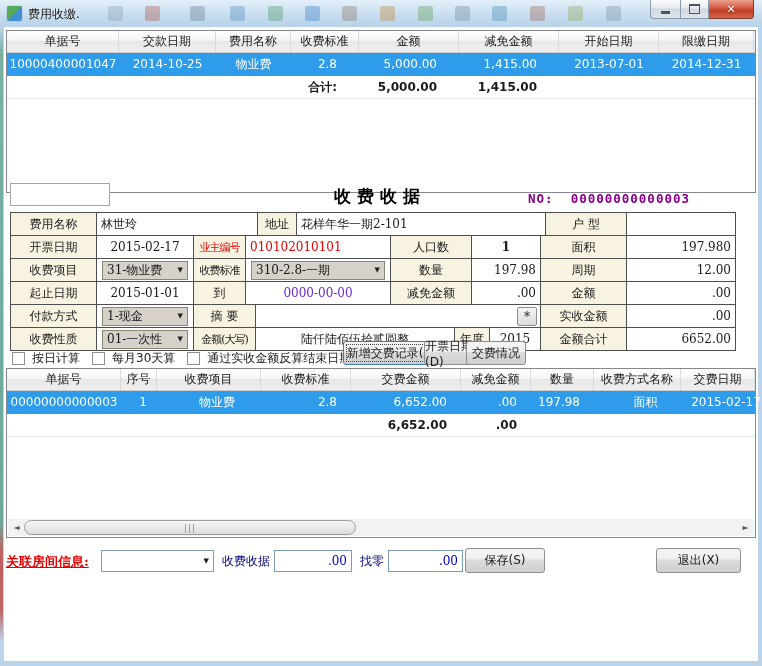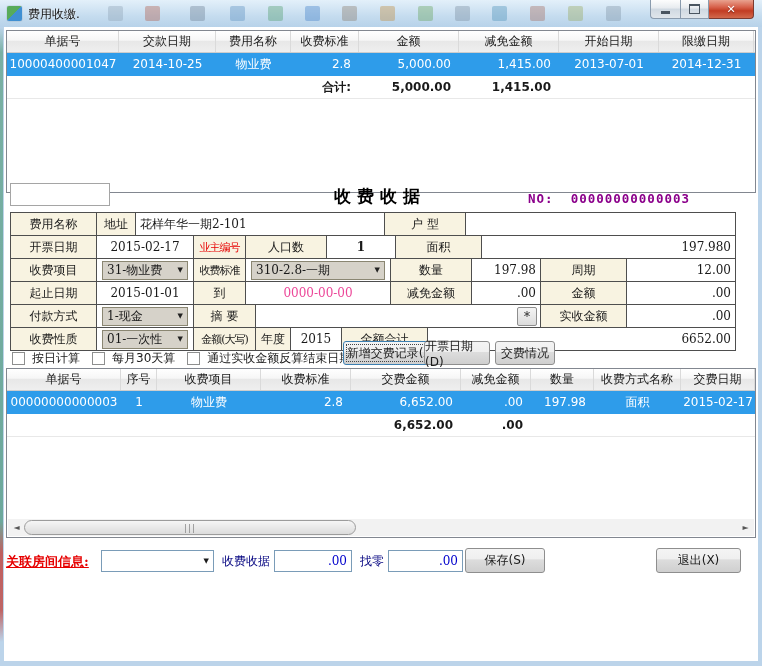--- a/index.html
+++ b/index.html
@@ -24,40 +24,40 @@
   .content{position:absolute;left:4px;top:27px;width:754px;height:634px;background:#fff;}
   .leftedge{position:absolute;left:0;top:27px;width:3px;height:634px;
     background:linear-gradient(#BCD4EA 0%,#79B0A4 4%,#6CA89C 78%,#C05F5F 83%,#BE6565 92%,#BCD4EA 97%);}
   .panel{position:absolute;background:#fff;border:1px solid #828790;box-sizing:border-box;}
   .thead{display:flex;height:21px;background:linear-gradient(#FFFFFF,#F6F6F6 45%,#E7E7E7 46%,#EFEFEF);
     border-bottom:1px solid #CDCDCD;}
   .th{display:flex;align-items:center;justify-content:center;border-right:1px solid #DADADA;
     box-sizing:border-box;height:100%;}
   .trow{display:flex;height:22px;border-bottom:1px solid #E8E8E8;}
   .trow.sel{background:#2E9CEA;color:#fff;border-bottom:1px solid #2E9CEA;}
-  .cell{display:flex;align-items:center;box-sizing:border-box;height:100%;padding:0 8px;overflow:hidden;white-space:nowrap;}
+  .cell{display:flex;align-items:center;box-sizing:border-box;height:100%;padding:0 22px;overflow:hidden;white-space:nowrap;}
   .c{justify-content:center;} .r{justify-content:flex-end;} .l{justify-content:flex-start;}
   .b{font-weight:bold;}
   .receipt-input{position:absolute;left:10px;top:183px;width:100px;height:23px;background:#fff;
     border:1px solid #A5A5A5;box-sizing:border-box;}
   .rtitle{position:absolute;left:255px;top:185px;width:250px;text-align:center;font-family:"DejaVu Serif",serif;
     font-size:17px;font-weight:bold;letter-spacing:6px;color:#000;}
   .rno{position:absolute;left:528px;top:191px;font-family:"DejaVu Sans Mono",monospace;font-size:12.5px;
     font-weight:bold;color:#8B008B;letter-spacing:1px;}
   .form{position:absolute;left:10px;top:212px;width:724px;border:1px solid #4e4e4e;box-sizing:content-box;
     font-family:"DejaVu Serif",serif;background:#fff;}
   .frow{display:flex;height:22px;border-bottom:1px solid #4e4e4e;}
   .frow:last-child{border-bottom:none;}
   .fc{display:flex;align-items:center;box-sizing:border-box;height:100%;border-right:1px solid #4e4e4e;
     padding:0 4px;overflow:hidden;white-space:nowrap;}
   .fc:last-child{border-right:none;}
   .fl{background:#F8F3E1;justify-content:center;padding:0 2px;}
   .fv{background:#fff;}
   .red{color:#E60000;}
-  .bluev{color:#ec4899;}
+  .bluev{color:#6d28d9;}
   .tight{font-size:11px;letter-spacing:-1px;}
   .combo{flex:1;height:17px;margin:0 1px;background:#D6D2C9;border:1px solid #8a8672;display:flex;
     align-items:center;justify-content:space-between;padding:0 4px;font-size:12px;}
   .combo .arr{font-size:7px;color:#222;}
   .starbtn{position:absolute;right:3px;top:2px;width:18px;height:17px;border:1px solid #8E8E8E;border-radius:2px;
     background:linear-gradient(#F4F4F4,#DCDCDC);display:flex;align-items:center;justify-content:center;font-size:12px;}
   .cbrow{position:absolute;left:12px;top:350px;display:flex;align-items:center;gap:4px;}
   .cb{width:13px;height:13px;background:#fff;border:1px solid #8E8F8F;box-sizing:border-box;margin-right:3px;}
   .cblbl{margin-right:8px;}
   .btn{background:linear-gradient(#F4F4F4,#EFEFEF 45%,#DDDDDD 46%,#CFCFCF);border:1px solid #8E8E8E;
@@ -147,29 +147,31 @@
     </div>
   </div>
 
   <input class="receipt-input" style="">
   <div class="rtitle">收费收据</div>
   <div class="rno"><span>NO:</span>&nbsp;&nbsp;<span>00000000000003</span></div>
 
   <div class="form">
     <div class="frow">
       <div class="fc fl" style="flex:0 0 86px">费用名称</div>
+      <div class="fc fv l" style="flex:0 0 161px">林世玲</div>
       <div class="fc fl" style="flex:0 0 39px">地址</div>
       <div class="fc fv l" style="flex:0 0 249px">花样年华一期2-101</div>
       <div class="fc fl" style="flex:0 0 81px">户  型</div>
       <div class="fc fv" style="flex:1"></div>
     </div>
     <div class="frow">
       <div class="fc fl" style="flex:0 0 86px">开票日期</div>
       <div class="fc fv c" style="flex:0 0 97px">2015-02-17</div>
       <div class="fc fl red tight" style="flex:0 0 52px">业主编号</div>
+      <div class="fc fv l red" style="flex:0 0 145px">010102010101</div>
       <div class="fc fl" style="flex:0 0 81px">人口数</div>
       <div class="fc fv c b" style="flex:0 0 69px">1</div>
       <div class="fc fl" style="flex:0 0 86px">面积</div>
       <div class="fc fv r" style="flex:1">197.980</div>
     </div>
     <div class="frow">
       <div class="fc fl" style="flex:0 0 86px">收费项目</div>
       <div class="fc fv" style="flex:0 0 97px">
         <div class="combo">
             <span>31-物业费</span>
@@ -218,38 +220,39 @@
     </div>
     <div class="frow">
       <div class="fc fl" style="flex:0 0 86px">收费性质</div>
       <div class="fc fv" style="flex:0 0 97px">
         <div class="combo">
             <span>01-一次性</span>
             <span class="arr">▼</span>
           </div>
       </div>
       <div class="fc fl tight" style="flex:0 0 62px">金额(大写)</div>
+      <div class="fc fv c" style="flex:0 0 199px">陆仟陆佰伍拾贰圆整</div>
       <div class="fc fl" style="flex:0 0 35px">年度</div>
       <div class="fc fv c" style="flex:0 0 51px">2015</div>
       <div class="fc fl" style="flex:0 0 86px">金额合计</div>
       <div class="fc fv r" style="flex:1">6652.00</div>
     </div>
   </div>
 
   <div class="cbrow">
     <div class="cb"></div>
     <span class="cblbl">按日计算</span>
     <div class="cb"></div>
     <span class="cblbl">每月30天算</span>
     <div class="cb"></div>
     <span class="cblbl">通过实收金额反算结束日期</span>
   </div>
   <div class="btn focused" style="position:absolute;left:323px;top:341px;width:97px;height:24px;">新增交费记录(A)</div>
   <div class="btn" style="position:absolute;left:424px;top:341px;width:66px;height:24px;">开票日期(D)</div>
-  <div class="btn" style="position:absolute;left:495px;top:341px;width:60px;height:24px;">交费情况</div>
+  <div class="btn" style="position:absolute;left:466px;top:341px;width:60px;height:24px;">交费情况</div>
 
   <div class="panel" style="left:6px;top:368px;width:750px;height:170px;">
     <div class="thead">
       <div class="th" style="flex:0 0 114px">单据号</div>
       <div class="th" style="flex:0 0 36px">序号</div>
       <div class="th" style="flex:0 0 104px">收费项目</div>
       <div class="th" style="flex:0 0 90px">收费标准</div>
       <div class="th" style="flex:0 0 110px">交费金额</div>
       <div class="th" style="flex:0 0 70px">减免金额</div>
       <div class="th" style="flex:0 0 63px">数量</div>

